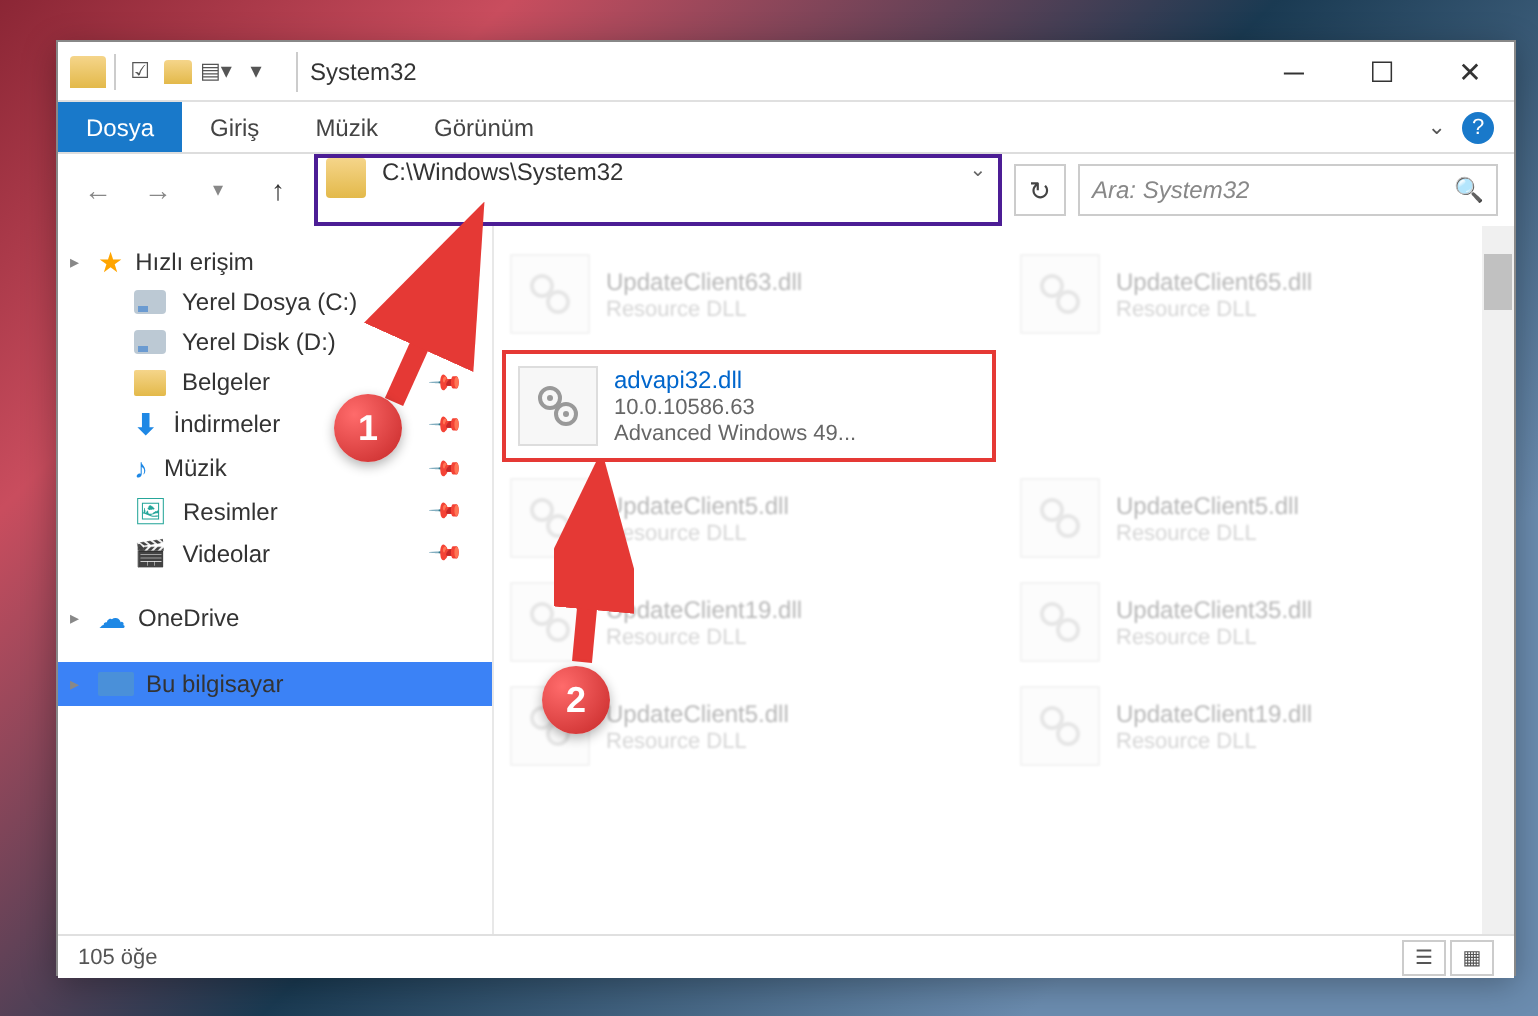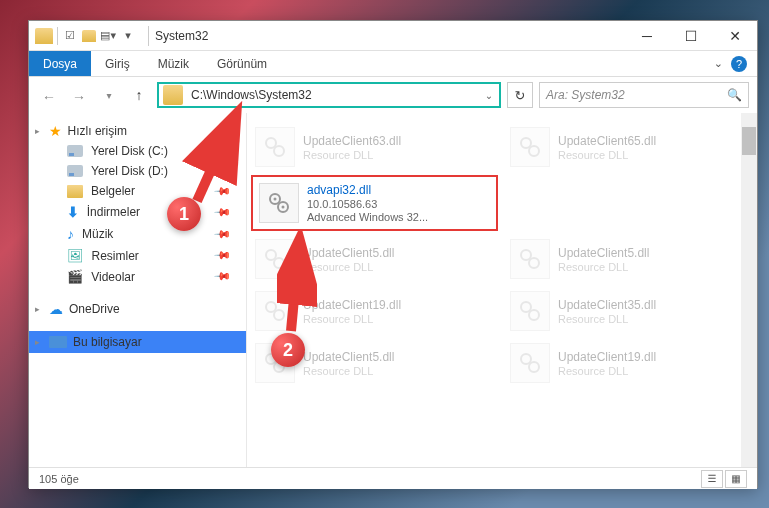--- a/index.html
+++ b/index.html
@@ -23,21 +23,21 @@
     .ribbon-tab.file { background: #1979ca; color: #fff; }
     .ribbon-spacer { flex: 1; }
     .ribbon-right { display: flex; align-items: center; gap: 8px; padding-right: 10px; }
     .expand-icon { font-size: 11px; color: #555; }
     .help-icon { width: 16px; height: 16px; border-radius: 50%; background: #1979ca; color: #fff; font-size: 11px; display: flex; align-items: center; justify-content: center; }
     
     
     .nav-row { height: 36px; display: flex; align-items: center; padding: 4px 8px; gap: 6px; background: #fff; }
     .nav-btn { width: 24px; height: 24px; display: flex; align-items: center; justify-content: center; color: #888; font-size: 14px; cursor: pointer; }
     .nav-btn.enabled { color: #333; }
-    .addr-box { flex: 1; height: 26px; border: 2px solid #14b8a6; display: flex; align-items: center; background: #fff; }
+    .addr-box { flex: 1; height: 36px; border: 2px solid #4c1d95; display: flex; align-items: flex-start; background: #fff; }
     .addr-icon { width: 20px; height: 20px; margin: 0 4px; background: linear-gradient(#f5d58a, #e3b94a); border-radius: 2px; }
     .addr-text { flex: 1; font-size: 12px; color: #333; padding: 0 4px; }
     .addr-drop { width: 20px; text-align: center; color: #666; font-size: 10px; }
     .refresh-btn { width: 26px; height: 26px; border: 1px solid #ccc; display: flex; align-items: center; justify-content: center; font-size: 13px; color: #444; }
     .search-box { width: 210px; height: 26px; border: 1px solid #ccc; display: flex; align-items: center; padding: 0 6px; }
     .search-placeholder { flex: 1; font-size: 12px; color: #888; font-style: italic; }
     .search-icon { color: #666; font-size: 12px; }
     
     
     .content { display: flex; height: 354px; }
@@ -142,21 +142,21 @@
 
   <div class="content">
     <div class="sidebar">
       <div class="side-group">
         <div class="side-header">
           <span class="star-icon">★</span>
           <span>Hızlı erişim</span>
         </div>
         <div class="side-item">
           <div class="drive-icon"></div>
-          <span>Yerel Disk (C:)</span>
+          <span>Yerel Dosya (C:)</span>
           <span class="side-pin">📌</span>
         </div>
         <div class="side-item">
           <div class="drive-icon"></div>
           <span>Yerel Disk (D:)</span>
           <span class="side-pin">📌</span>
         </div>
         <div class="side-item">
           <div class="folder-sm"></div>
           <span>Belgeler</span>
@@ -230,21 +230,21 @@
               <svg viewBox="0 0 24 24">
                 <circle cx="8" cy="8" r="5" fill="none" stroke="#999" stroke-width="2"></circle>
                 <circle cx="16" cy="16" r="5" fill="none" stroke="#999" stroke-width="2"></circle>
                 <circle cx="8" cy="8" r="1.5" fill="#999"></circle>
                 <circle cx="16" cy="16" r="1.5" fill="#999"></circle>
               </svg>
             </div>
           <div class="file-meta">
             <div class="file-name">advapi32.dll</div>
             <div class="file-sub">10.0.10586.63</div>
-            <div class="file-sub">Advanced Windows 32...</div>
+            <div class="file-sub">Advanced Windows 49...</div>
           </div>
         </div>
         <div></div>
 
         <div class="file-item faded">
           <div class="file-thumb">
               <svg viewBox="0 0 24 24">
                 <circle cx="8" cy="8" r="5" fill="none" stroke="#bbb" stroke-width="2"></circle>
                 <circle cx="16" cy="16" r="5" fill="none" stroke="#bbb" stroke-width="2"></circle>
               </svg>

